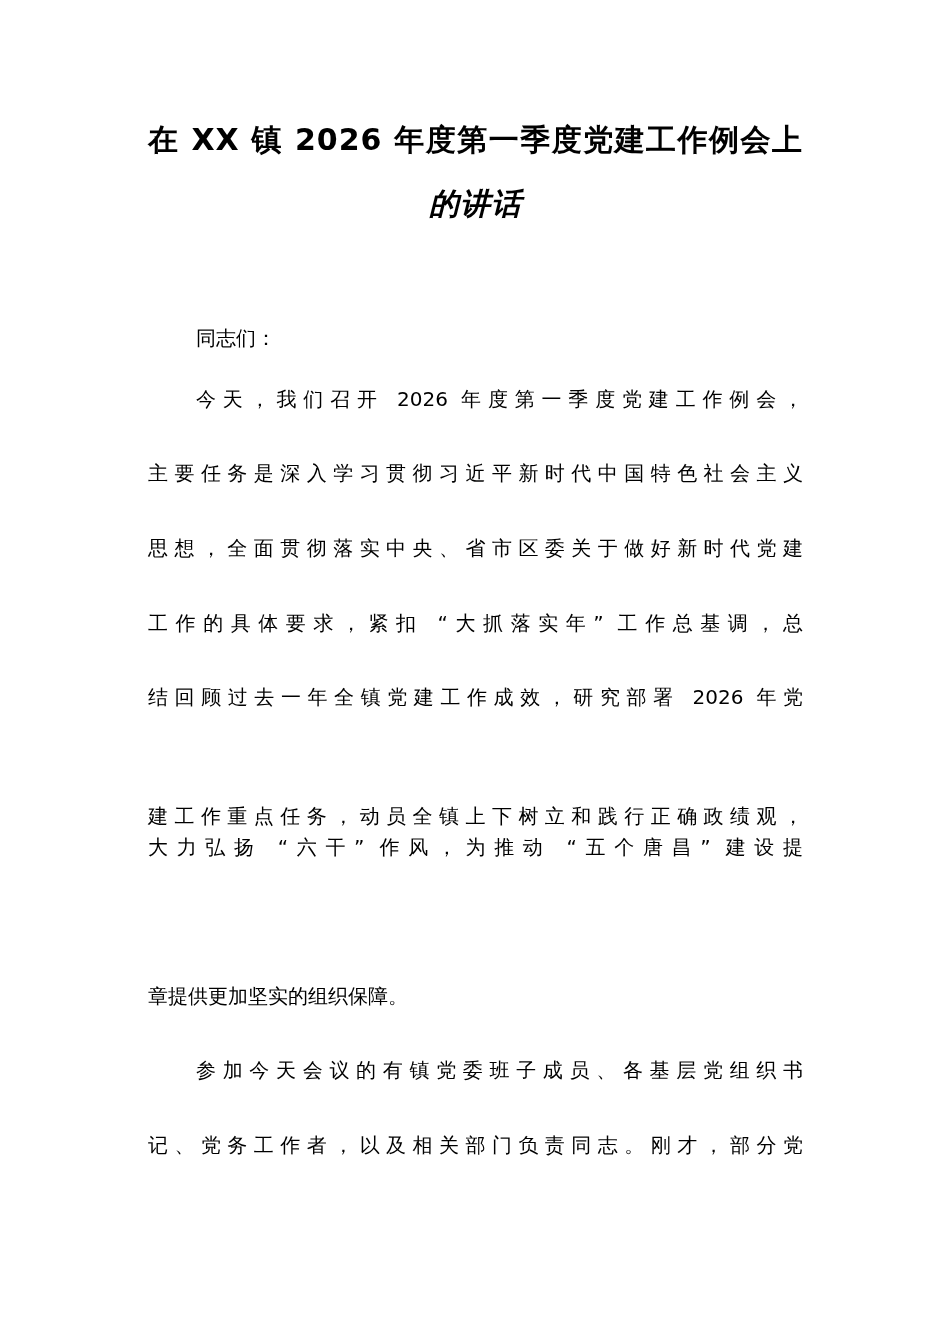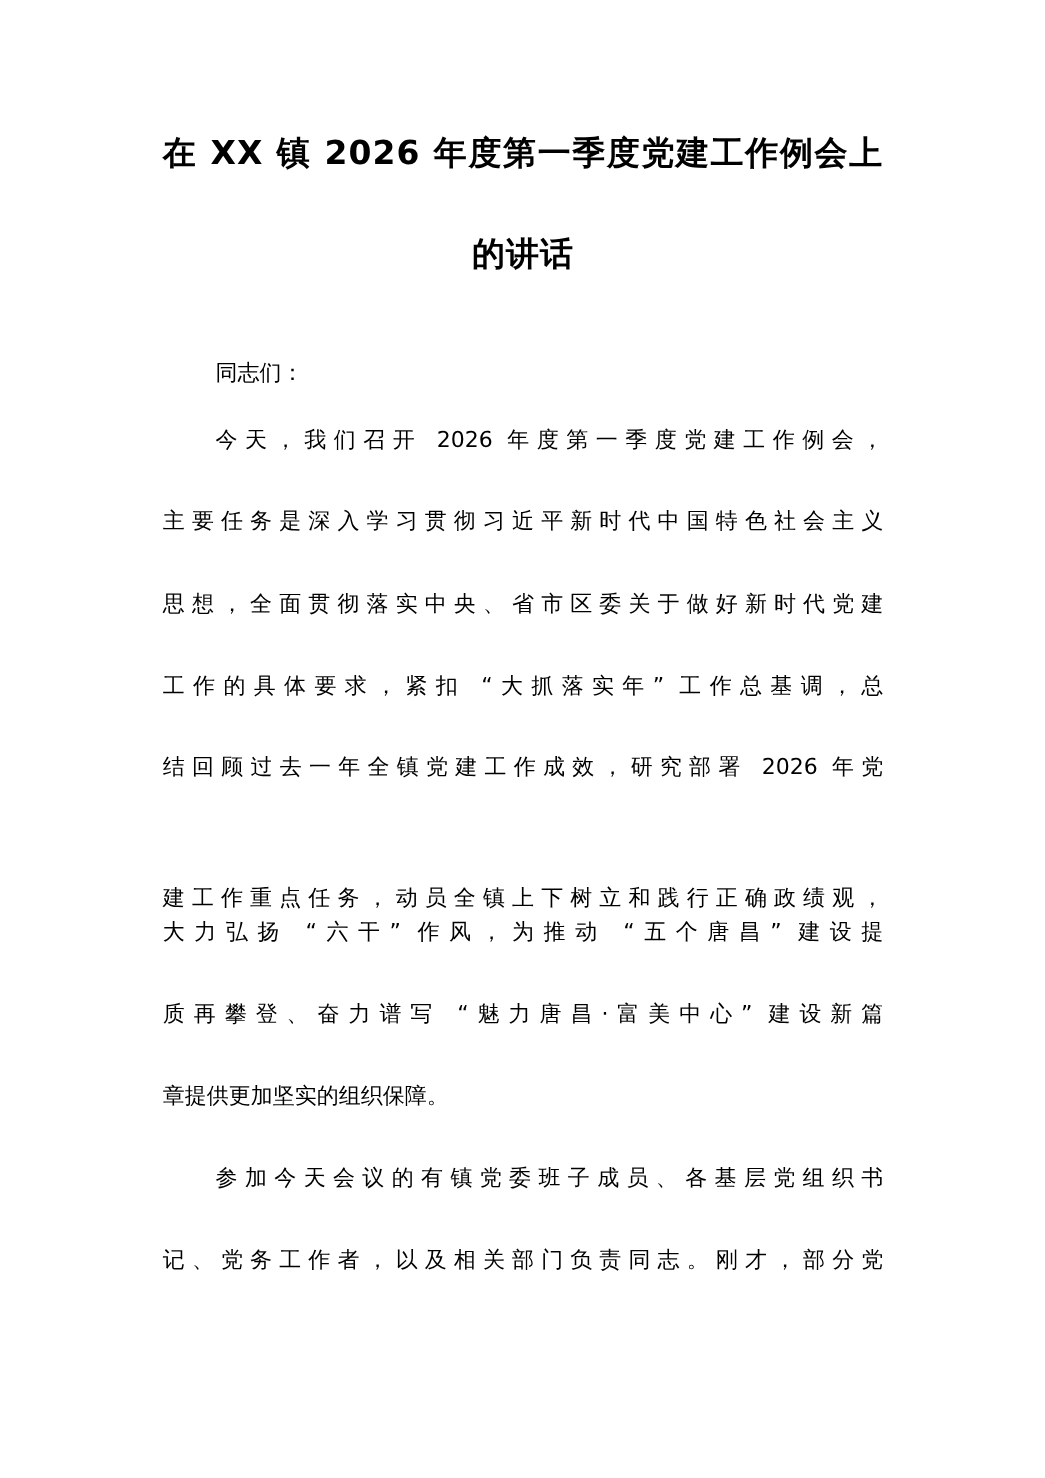--- a/index.html
+++ b/index.html
@@ -28,21 +28,21 @@
       left: 148px;
       width: 655px;
       text-align: center;
       font-size: 30px;
       font-weight: bold;
       line-height: 40px;
       white-space: nowrap;
       letter-spacing: 1px;
     }
     .title-line.l1 { top: 120px; text-align-last: justify; text-align: justify; }
-    .title-line.l2 { top: 212px; }
+    .title-line.l2 { top: 184px; font-style: italic; }
     .line {
       position: absolute;
       left: 148px;
       width: 655px;
       font-size: 20px;
       line-height: 34px;
       height: 34px;
       white-space: nowrap;
       overflow: visible;
       text-align: justify;
@@ -66,19 +66,18 @@
 
   <div class="line indent last" style="top:321px;">同志们：</div>
 
   <div class="line indent" style="top:382px;">今天，我们召开 2026 年度第一季度党建工作例会，</div>
   <div class="line" style="top:456px;">主要任务是深入学习贯彻习近平新时代中国特色社会主义</div>
   <div class="line" style="top:531px;">思想，全面贯彻落实中央、省市区委关于做好新时代党建</div>
   <div class="line" style="top:606px;">工作的具体要求，紧扣 “大抓落实年” 工作总基调，总</div>
   <div class="line" style="top:680px;">结回顾过去一年全镇党建工作成效，研究部署 2026 年党</div>
   <div class="line" style="top:799px;">建工作重点任务，动员全镇上下树立和践行正确政绩观，</div>
   <div class="line" style="top:830px;">大力弘扬 “六干” 作风，为推动 “五个唐昌” 建设提</div>
-  <div class="line" style="top:904px;">质再攀登、奋力谱写 “魅力唐昌·富美中心” 建设新篇</div>
   <div class="line last" style="top:979px;">章提供更加坚实的组织保障。</div>
 
   <div class="line" style="top:1128px;">记、党务工作者，以及相关部门负责同志。刚才，部分党</div>
   <div class="line indent" style="top:1053px;">参加今天会议的有镇党委班子成员、各基层党组织书</div>
 
 </div>
 
 </body></html>

